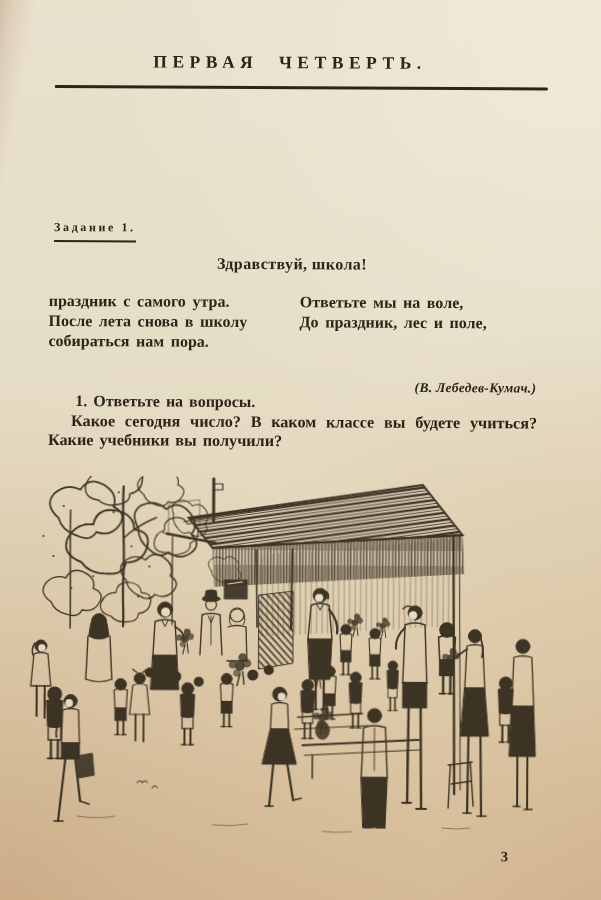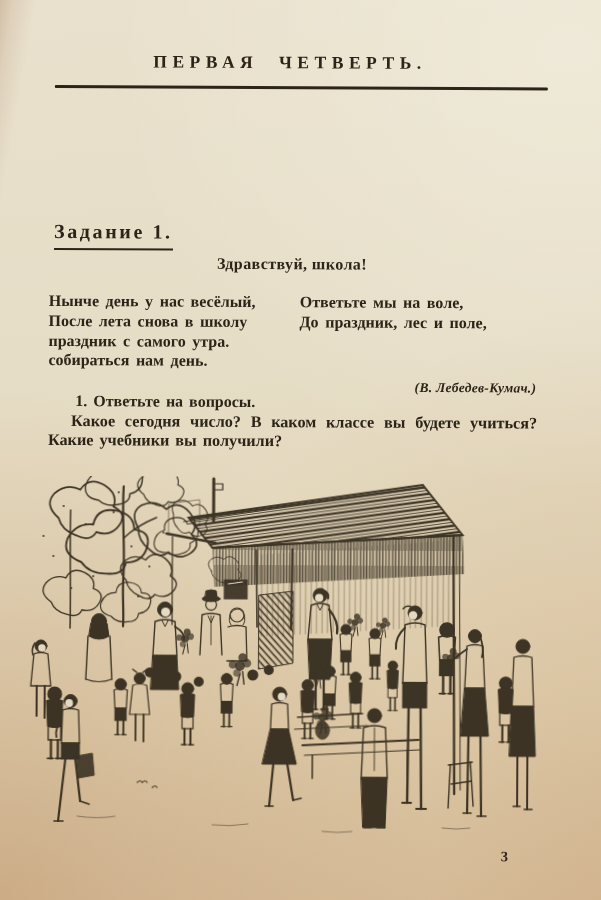--- a/index.html
+++ b/index.html
@@ -20,21 +20,21 @@
   }
   .content{position:absolute;left:0;top:0;width:601px;height:900px;
     transform:rotate(0.3deg);transform-origin:60px 60px;}
   .abs{position:absolute;}
   .title{
     left:0;top:51px;width:580px;text-align:center;
     font-size:17.5px;font-weight:bold;letter-spacing:5.5px;word-spacing:11px;
   }
   .rule{left:55px;top:85px;width:493px;height:2.6px;background:#2c2418;border-radius:1px;}
   .task{
-    left:55px;top:220px;font-size:20px;font-weight:bold;letter-spacing:2.6px;
+    left:55px;top:220px;font-size:12px;font-weight:bold;letter-spacing:2.6px;
     padding-bottom:5px;border-bottom:2.6px solid #2c2418;
   }
   .poemtitle{left:0;top:254px;width:586px;text-align:center;font-size:16px;font-weight:bold;letter-spacing:.4px;}
   .stanza{top:291px;font-size:16px;font-weight:bold;line-height:19.8px;word-spacing:2.6px;white-space:nowrap;}
   .stanza.left{left:50px;}
   .stanza.right{left:301px;}
   .attribution{left:300px;top:378px;width:238px;text-align:right;
     font-size:13.5px;font-weight:bold;font-style:italic;letter-spacing:.3px;}
   .instruction{left:77px;top:392px;font-size:16px;font-weight:bold;word-spacing:2px;}
   .q1{left:50px;top:412px;width:489px;font-size:16.2px;font-weight:bold;
@@ -52,24 +52,23 @@
   <div class="content">
 
     <div class="abs title">ПЕРВАЯ ЧЕТВЕРТЬ.</div>
     <div class="abs rule"></div>
 
     <div class="abs task">Задание 1.</div>
 
     <div class="abs poemtitle">Здравствуй, школа!</div>
 
     <div class="abs stanza left">
-      <div>Нынче день у нас весёлый,</div>
+      <div>праздник с самого утра.</div>
       <div>После лета снова в школу</div>
-      <div>праздник с самого утра.</div>
-      <div>собираться нам день.</div>
+      <div>собираться нам пора.</div>
     </div>
     <div class="abs stanza right">
       <div>Ответьте мы на воле,</div>
       <div>До праздник, лес и поле,</div>
     </div>
 
     <div class="abs attribution">(В. Лебедев-Кумач.)</div>
 
     <div class="abs instruction">1. Ответьте на вопросы.</div>
     <div class="abs q1">Какое сегодня число? В каком классе вы будете учиться?</div>

